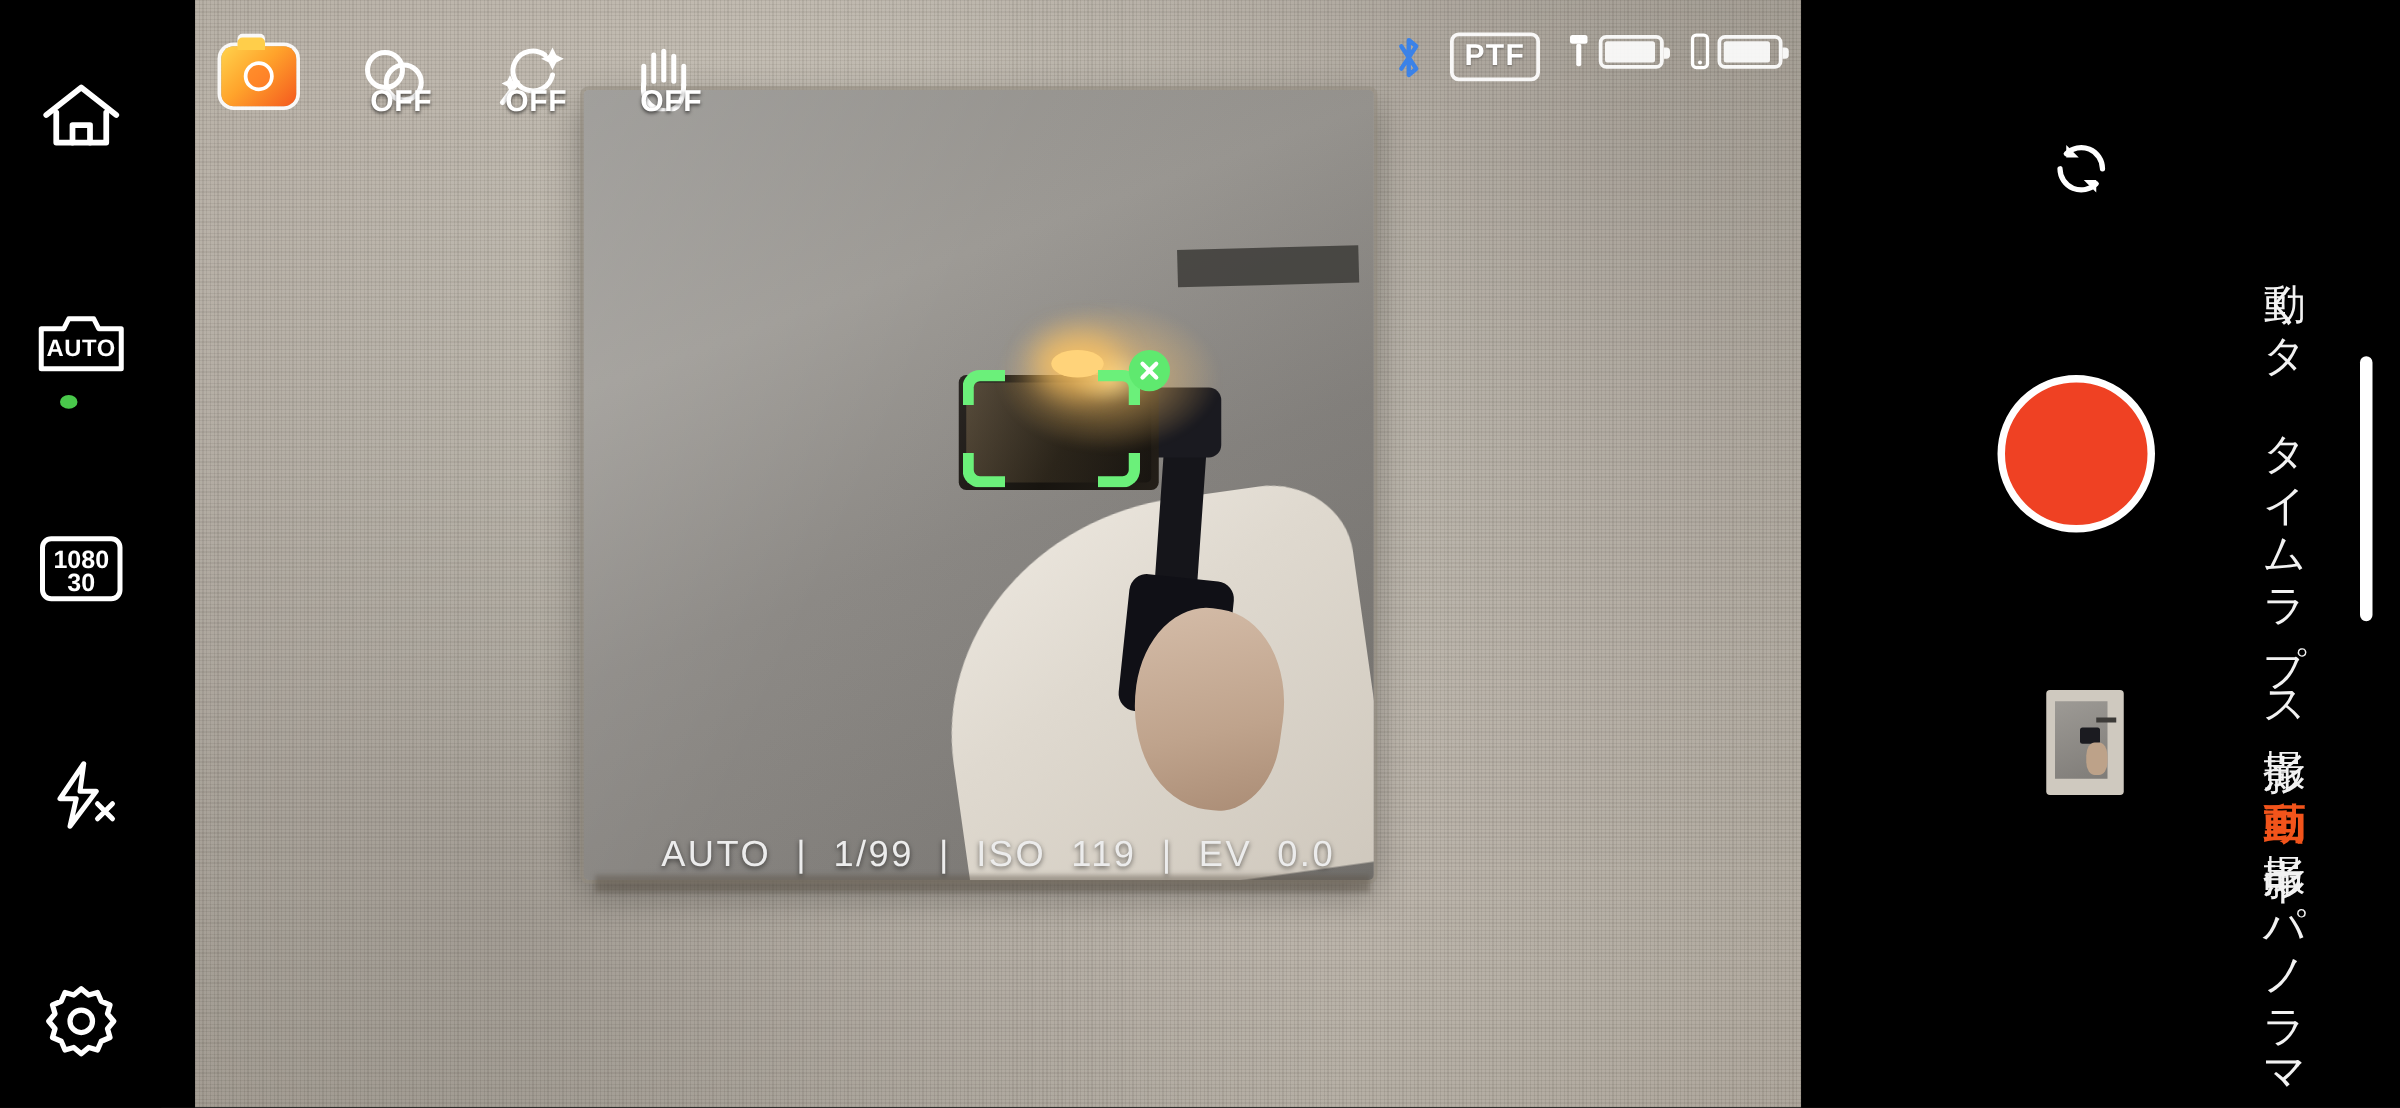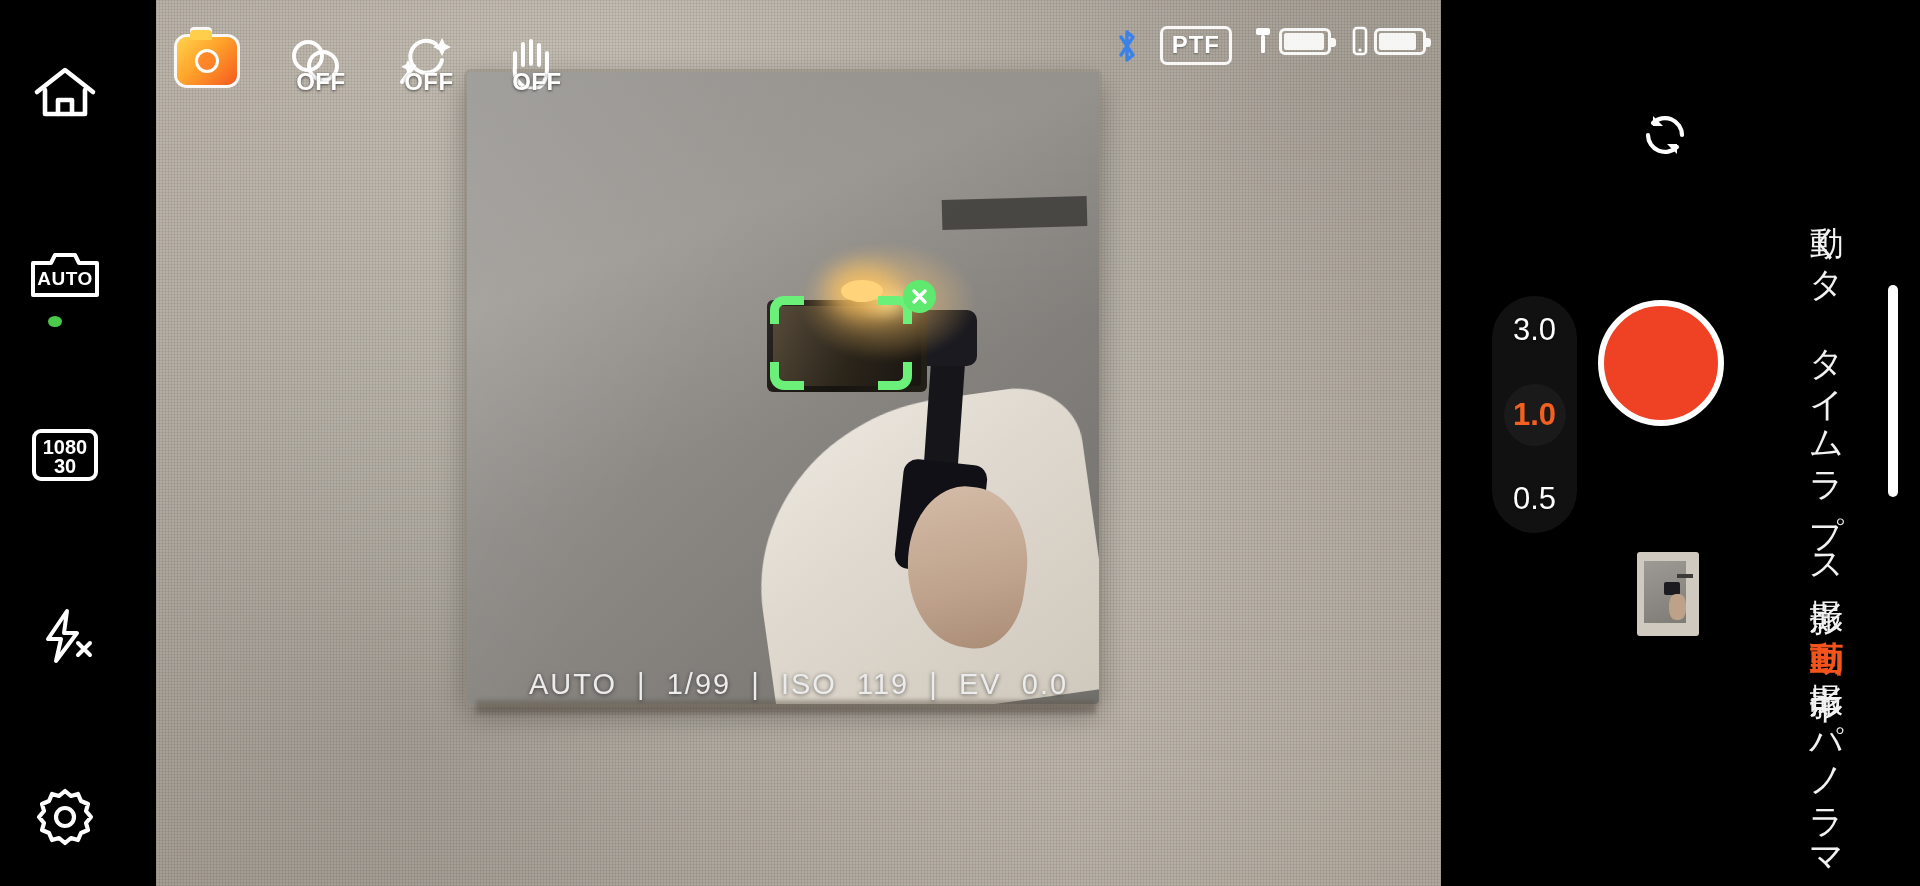--- a/index.html
+++ b/index.html
@@ -504,25 +504,20 @@
       <svg width="18" height="30" viewBox="0 0 18 30">
         <rect x="3" y="2" width="12" height="26" rx="3" fill="none" stroke="#fff" stroke-width="2.6"></rect>
         <circle cx="9" cy="24" r="1.6" fill="#fff"></circle>
       </svg>
       <div class="batt">
         <div class="fill" style="width:88%"></div>
       </div>
     </div>
   </div>
 
-  <div id="zoom-slider">
-    <span class="zoom-end">3.0</span>
-    <div id="zoom-current">1.0</div>
-    <span class="zoom-end">0.5</span>
-  </div>
 
   <div id="flip-btn">
     <svg width="58" height="58" viewBox="0 0 58 58">
       <g fill="none" stroke="#fff" stroke-width="4.2" stroke-linecap="round">
         <path d="M46 29 a17 17 0 0 0 -29 -12"></path>
         <path d="M12 29 a17 17 0 0 0 29 12"></path>
       </g>
       <path d="M17 10 L17 20 L27 20 Z" fill="#fff"></path>
       <path d="M41 48 L41 38 L31 38 Z" fill="#fff"></path>
     </svg>

